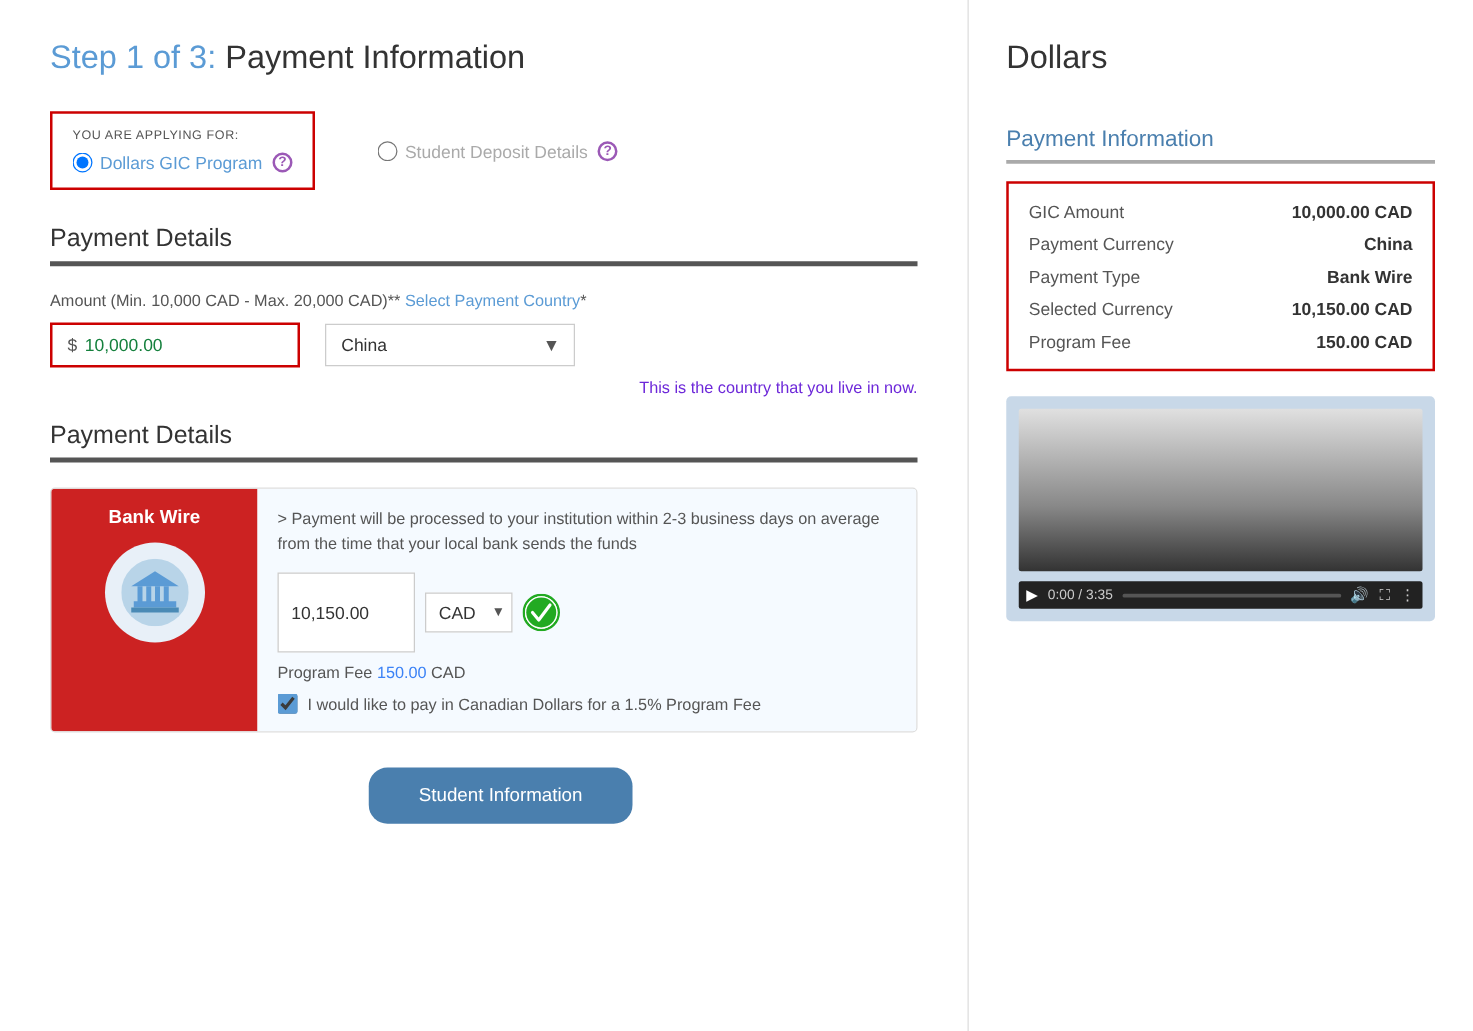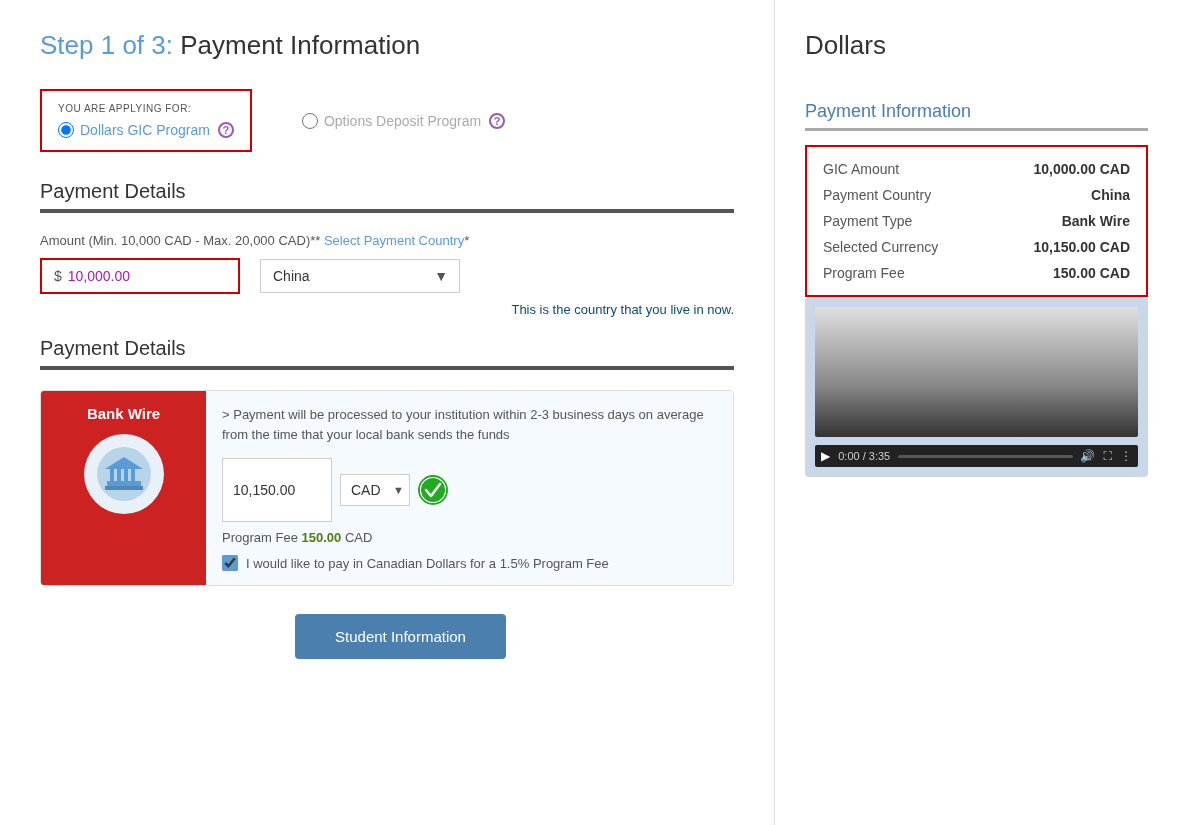--- a/index.html
+++ b/index.html
@@ -122,21 +122,21 @@
     }
     .amount-prefix {
       color: #555;
       margin-right: 6px;
       font-size: 14px;
     }
     .amount-input {
       border: none;
       outline: none;
       font-size: 14px;
-      color: #a21caf;
+      color: #15803d;
       width: 120px;
     }
     .country-select-wrap {
       position: relative;
       display: flex;
       align-items: center;
     }
     .country-select {
       appearance: none;
       border: 1px solid #ccc;
@@ -149,21 +149,21 @@
       outline: none;
     }
     .select-arrow {
       position: absolute;
       right: 12px;
       pointer-events: none;
       color: #555;
     }
     .country-hint {
       font-size: 13px;
-      color: #0c4a6e;
+      color: #6d28d9;
       text-align: right;
       margin-bottom: 20px;
     }
 
     
     .payment-options-area {
       margin-top: 10px;
     }
     .bank-wire-card {
       border: 1px solid #ddd;
@@ -243,22 +243,22 @@
       width: 30px;
       height: 30px;
     }
     .program-fee-text {
       font-size: 13px;
       color: #555;
       margin-top: 4px;
       margin-bottom: 10px;
     }
     .program-fee-text .fee-bold {
-      font-weight: bold;
-      color: #4d7c0f;
+      font-weight: normal;
+      color: #3b82f6;
     }
     .checkbox-row {
       display: flex;
       align-items: center;
       gap: 8px;
     }
     .cad-checkbox {
       width: 16px;
       height: 16px;
       cursor: pointer;
@@ -275,21 +275,21 @@
       text-align: center;
       margin-top: 28px;
     }
     .student-info-btn {
       background: #4a7fae;
       color: #fff;
       border: none;
       padding: 14px 40px;
       font-size: 15px;
       cursor: pointer;
-      border-radius: 4px;
+      border-radius: 15px;
       margin-left: 27px;
     }
 
     
     .summary-title {
       font-size: 26px;
       font-weight: normal;
       color: #333;
       margin-bottom: 40px;
     }
@@ -300,20 +300,21 @@
       margin-bottom: 6px;
     }
     .summary-divider {
       height: 3px;
       background: #aaa;
       margin-bottom: 14px;
     }
     .summary-box {
       border: 2px solid #cc0000;
       padding: 14px 16px;
+      margin-bottom: 20px;
     }
     .summary-row {
       display: flex;
       justify-content: space-between;
       margin-bottom: 10px;
       font-size: 14px;
     }
     .summary-row:last-child {
       margin-bottom: 0;
     }
@@ -410,21 +411,21 @@
         <div class="radio-options">
           <label class="radio-option">
             <input type="radio" name="program" checked="" style="">
             <span class="radio-label">Dollars GIC Program</span>
             <span class="help-icon">?</span>
           </label>
         </div>
       </div>
       <label class="radio-option" style="margin-left:50px;">
         <input type="radio" name="program" style="">
-        <span class="radio-label-gray">Options Deposit Program</span>
+        <span class="radio-label-gray">Student Deposit Details</span>
         <span class="help-icon">?</span>
       </label>
     </div>
 
     <h2 class="section-heading">Payment Details</h2>
     <div class="divider"></div>
 
     <div class="amount-row-label">
       <span>Amount (Min. 10,000 CAD - Max. 20,000 CAD)*</span>*
       <span class="accent"> </span>
@@ -522,21 +523,21 @@
     <h3 class="summary-section-heading">Payment Information</h3>
     <div class="summary-divider"></div>
 
     <div class="summary-box">
 
     <div class="summary-row">
           <span class="summary-key">GIC Amount</span>
           <span class="summary-value">10,000.00 CAD</span>
         </div>
         <div class="summary-row">
-          <span class="summary-key">Payment Country</span>
+          <span class="summary-key">Payment Currency</span>
           <span class="summary-value">China</span>
         </div>
         <div class="summary-row">
           <span class="summary-key">Payment Type</span>
           <span class="summary-value">Bank Wire</span>
         </div>
         <div class="summary-row">
           <span class="summary-key">Selected Currency</span>
           <span class="summary-value">10,150.00 CAD</span>
         </div>

